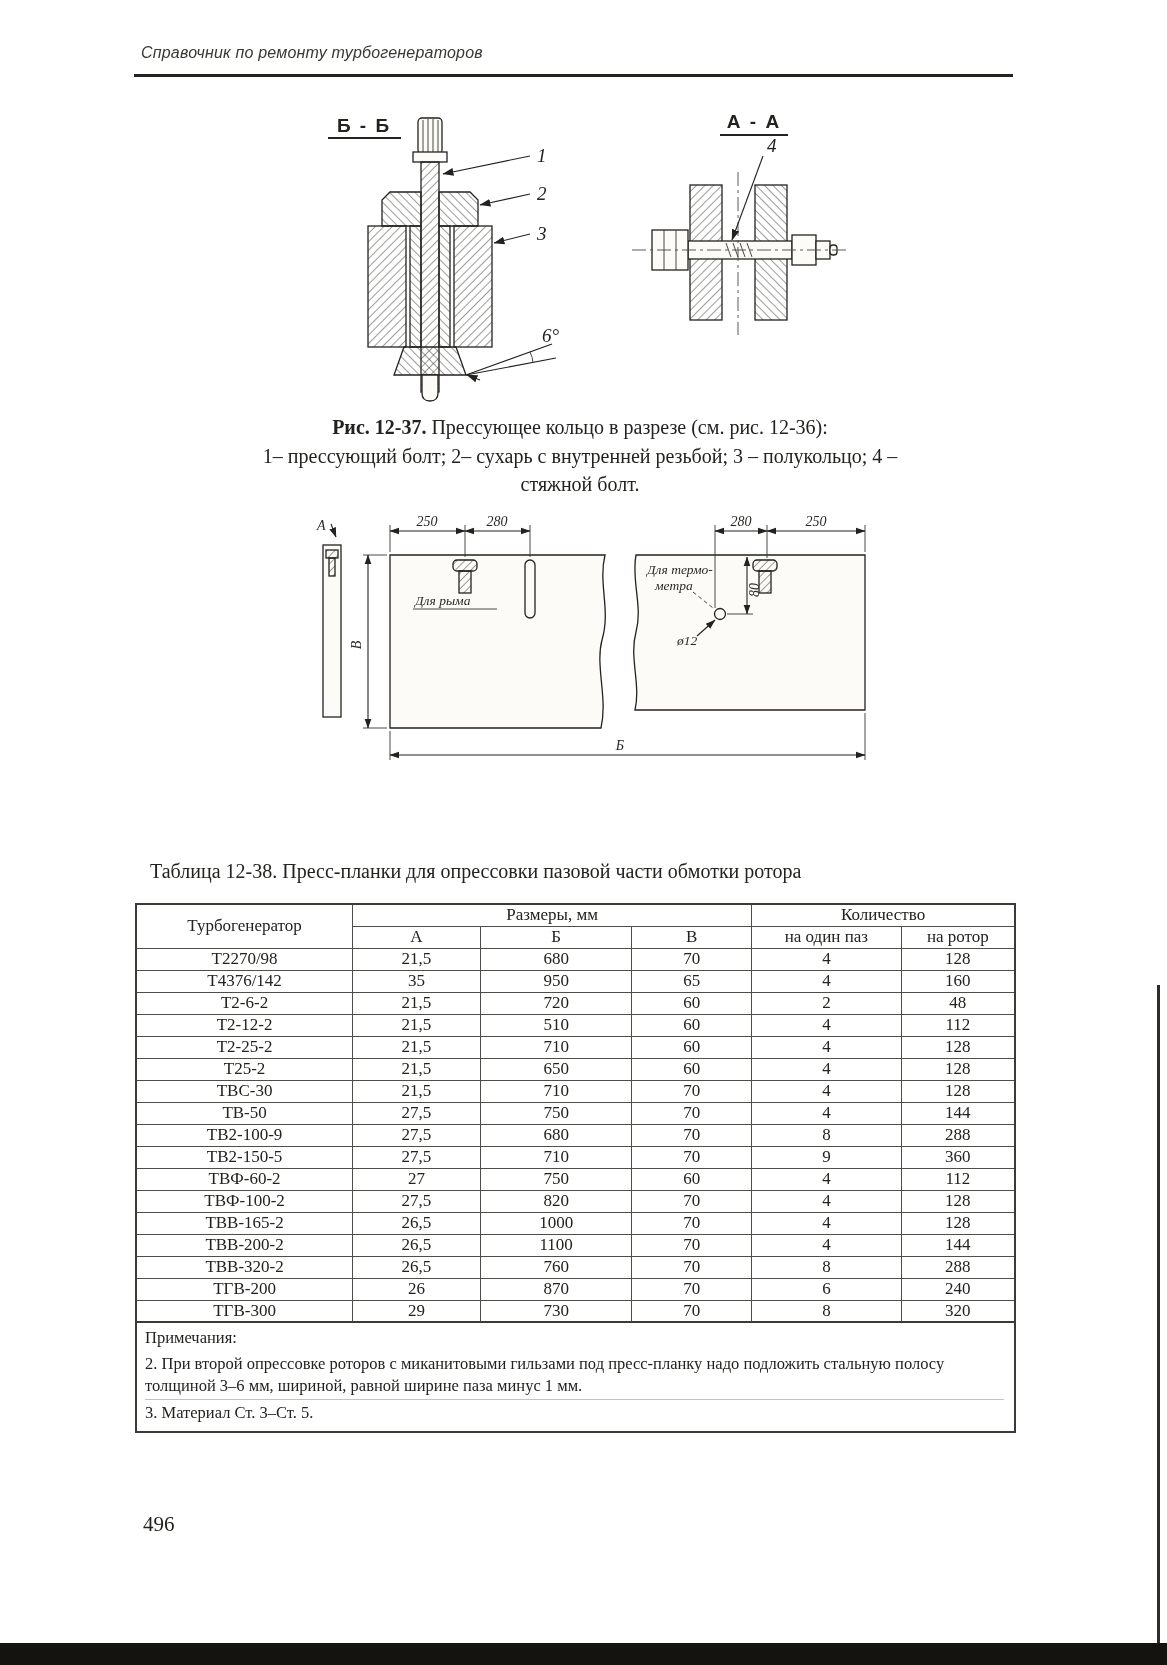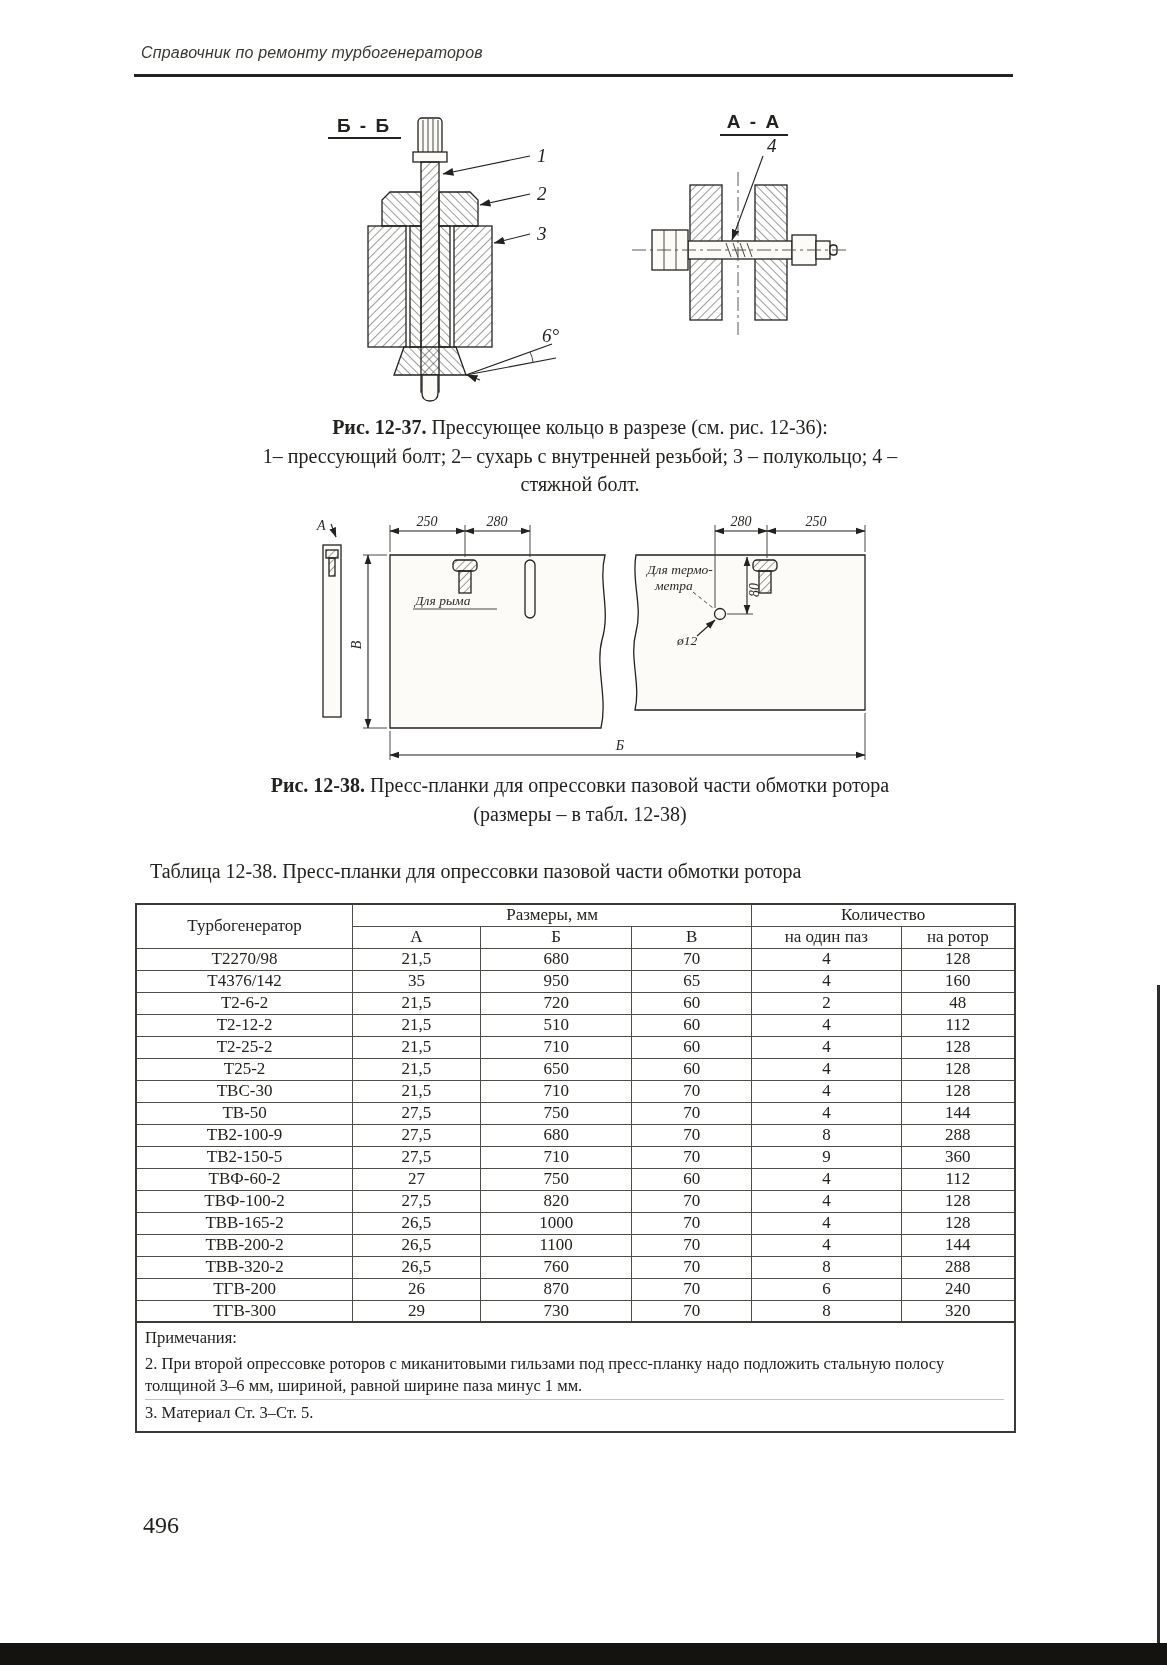--- a/index.html
+++ b/index.html
@@ -18,21 +18,21 @@
   .bold{font-weight:bold;}
   .table-title{position:absolute;left:150px;top:860px;width:860px;font-size:20px;}
   .table-block{position:absolute;left:135px;top:903px;width:881px;border-radius:11px;}
   table.data-table{width:100%;border-collapse:collapse;border:2px solid #3c3a35;font-size:17px;color:#23221f;}
   .data-table th,.data-table td{border:1px solid #504d46;font-weight:normal;text-align:center;
         padding:0 4px;height:22px;line-height:20px;}
   .notes{border:2px solid #3c3a35;border-top:none;padding:3px 10px 5px 8px;font-size:16.5px;line-height:22px;}
   .notes .notes-title{padding:1px 0 2px;}
   .notes p{margin:0;padding:2px 0;}
   .notes p + p{border-top:1px solid #c6c3ba;}
-  .page-number{position:absolute;left:143px;top:1512px;font-size:24px;}
+  .page-number{position:absolute;left:143px;top:1512px;font-size:21px;}
   .scan-bottom{position:absolute;left:0;top:1643px;width:1167px;height:22px;background:#141310;}
   .scan-right{position:absolute;left:1157px;top:985px;width:3px;height:658px;background:#2e2d29;}
   
   .ln{stroke:#23221f;stroke-width:1.3;}
   .thin{stroke:#37352f;stroke-width:.9;fill:none;}
   .thin2{stroke:#23221f;stroke-width:1.1;fill:none;}
   .cline{stroke:#4a4842;stroke-width:.9;stroke-dasharray:14 4 3 4;fill:none;}
   .sec-label{font-family:"Liberation Sans",sans-serif;font-weight:bold;font-size:19px;fill:#23221f;
         text-anchor:middle;letter-spacing:2px;}
   .callout{font-family:"Liberation Serif",serif;font-style:italic;font-size:19px;fill:#23221f;}
@@ -207,24 +207,20 @@
     </g>
 
     <g>
       <line x1="95" y1="219" x2="95" y2="248" class="thin"></line>
       <line x1="570" y1="201" x2="570" y2="248" class="thin"></line>
       <line x1="95" y1="243" x2="570" y2="243" class="thin2" marker-start="url(#arw2)" marker-end="url(#arw2)"></line>
       <text x="325" y="238" class="dim mid">Б</text>
     </g>
   </svg>
 
-  <div class="caption cap2">
-    <div><span class="bold">Рис. 12-38.</span><span> Пресс-планки для опрессовки пазовой части обмотки ротора</span></div>
-    <div>(размеры – в табл. 12-38)</div>
-  </div>
 
   <div class="table-title">Таблица 12-38. Пресс-планки для опрессовки пазовой части обмотки ротора</div>
 
   <div class="table-block">
     <table class="data-table">
       <colgroup>
         <col style="width:217px">
           <col style="width:128px">
           <col style="width:152px">
         <col style="width:120px">

